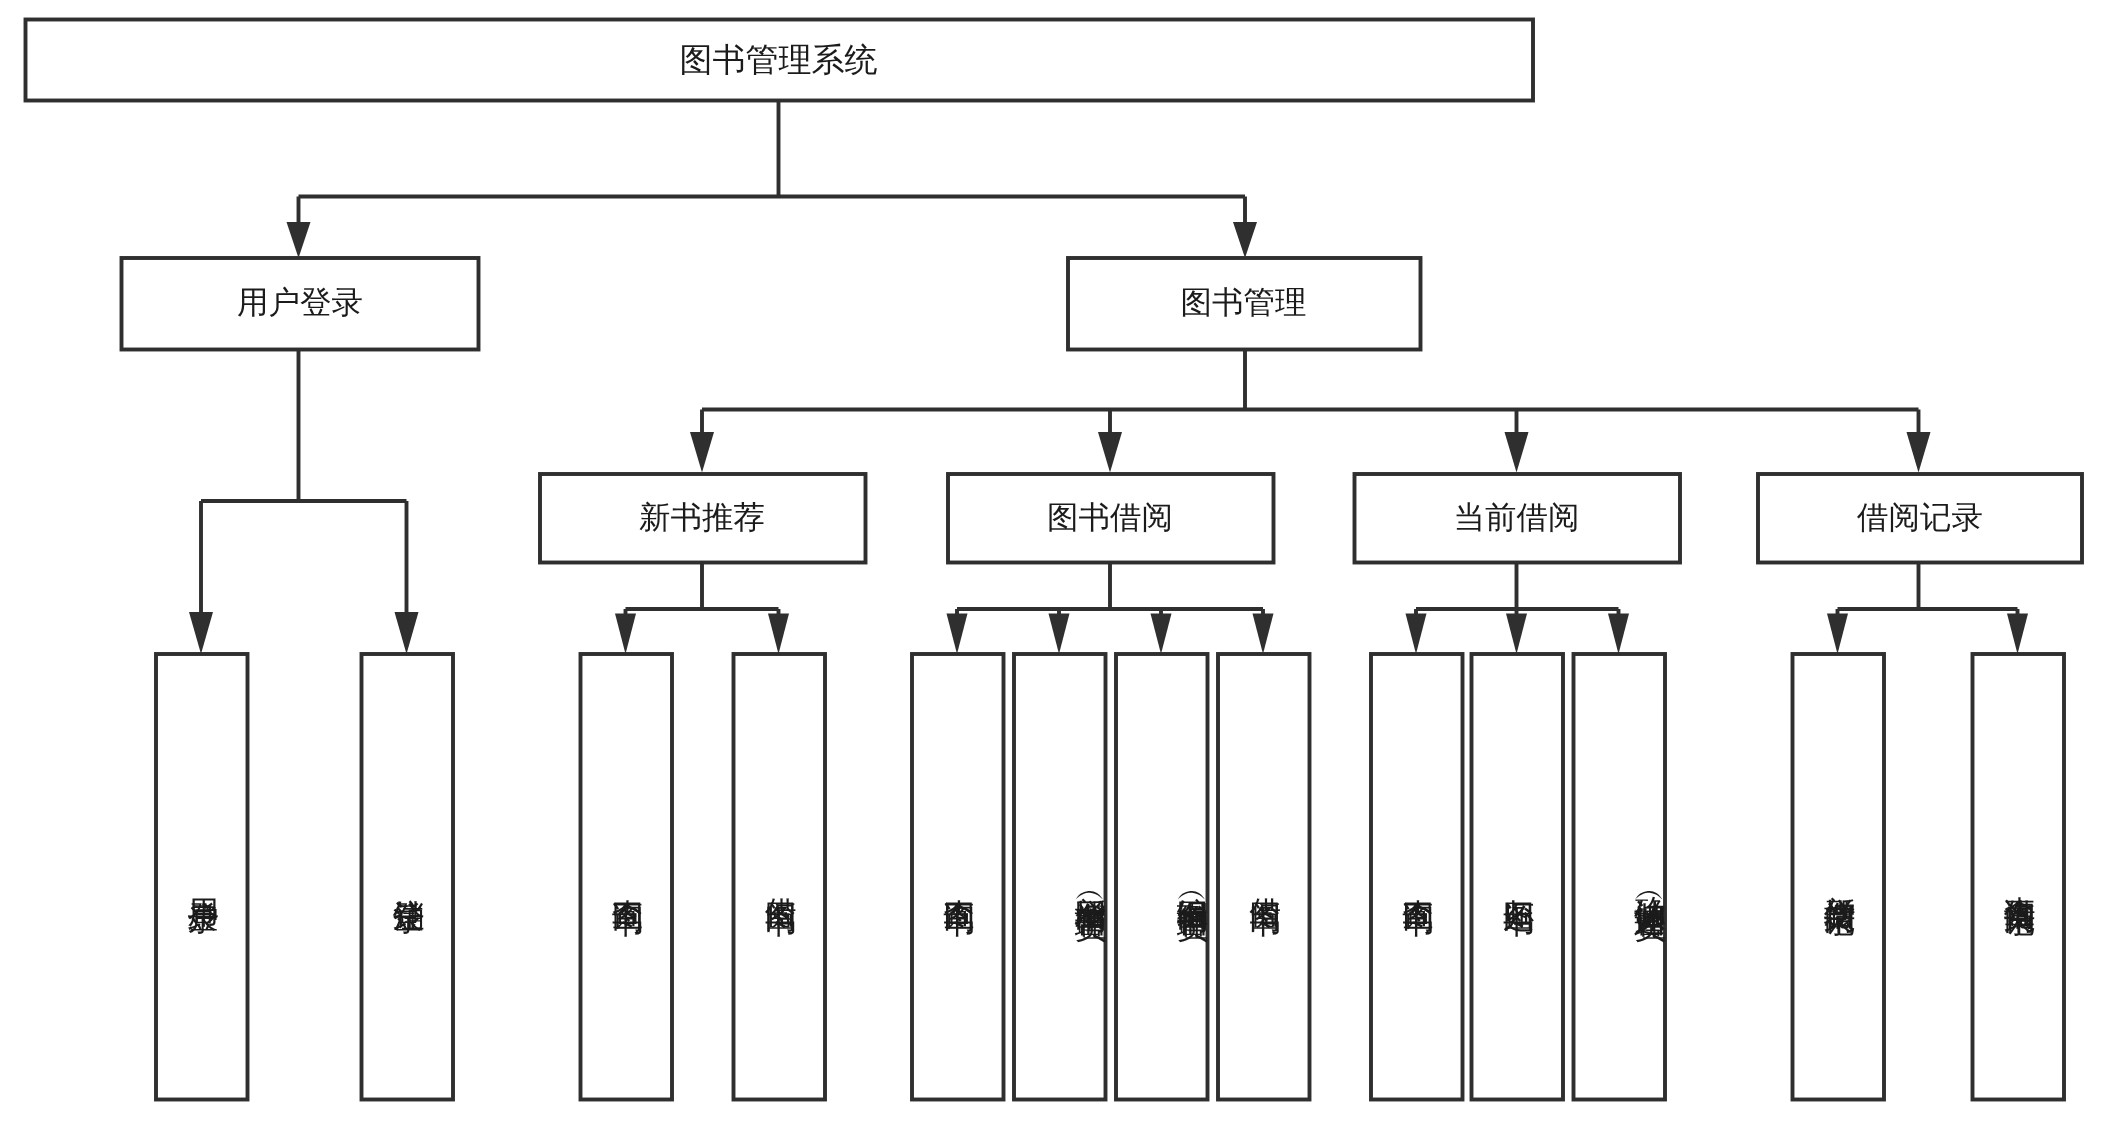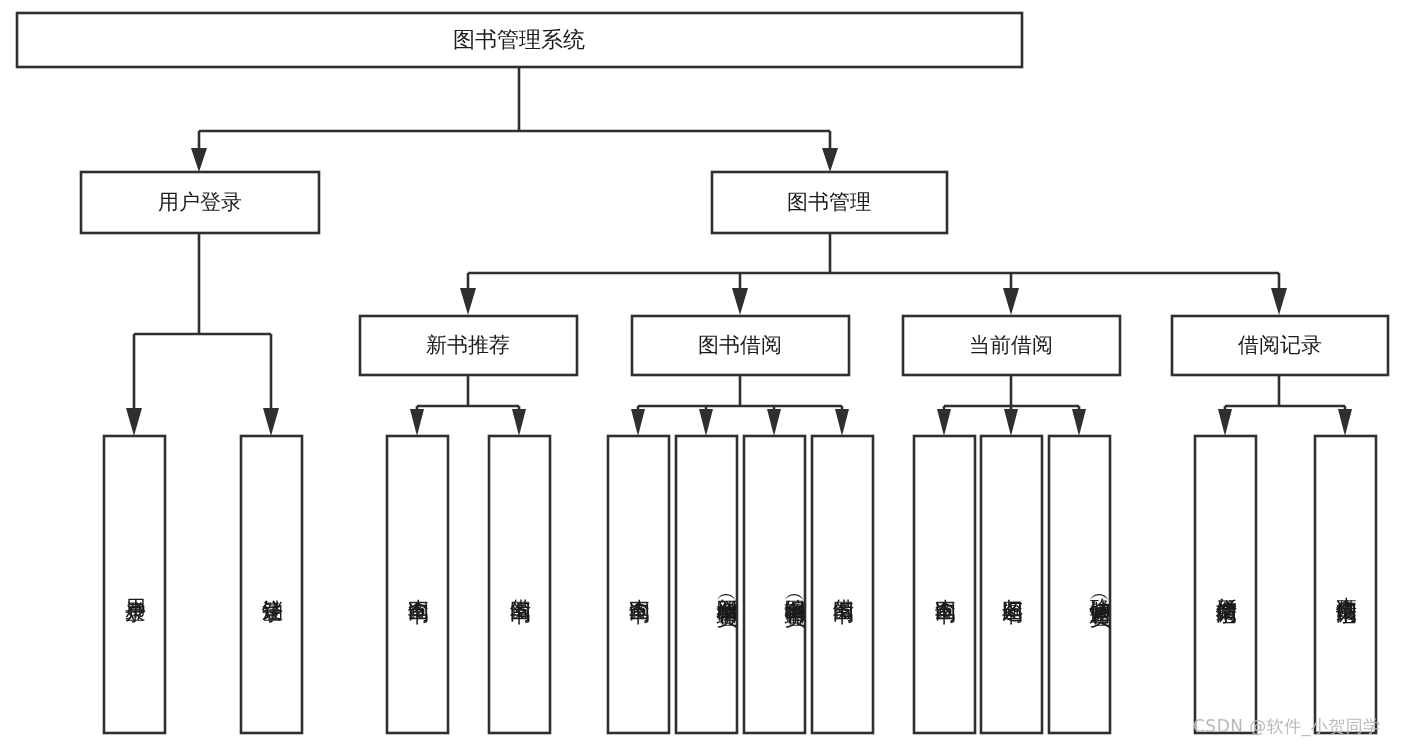--- a/index.html
+++ b/index.html
@@ -245,15 +245,14 @@
   <div class="leaf-label" style="left:744px; top:442px; width:61px; height:291px;">编辑图书（管理员）</div>
   <div class="leaf-label centered" style="left:812px; top:436px; width:61px; height:297px;">借阅图书</div>
 
   <div class="leaf-label centered" style="left:914px; top:436px; width:61px; height:297px;">查询图书</div>
   <div class="leaf-label centered" style="left:981px; top:436px; width:61px; height:297px;">归还图书</div>
   <div class="leaf-label" style="left:1049px; top:442px; width:61px; height:291px;">确认归还（管理员）</div>
 
   <div class="leaf-label centered" style="left:1195px; top:436px; width:61px; height:297px;">新增借阅记录</div>
   <div class="leaf-label centered" style="left:1315px; top:436px; width:61px; height:297px;">查询借阅记录</div>
 
-  <div class="watermark" style="left:1193px; top:715px;">CSDN @软件_小贺同学</div>
 
 </div>
 
 </body></html>

